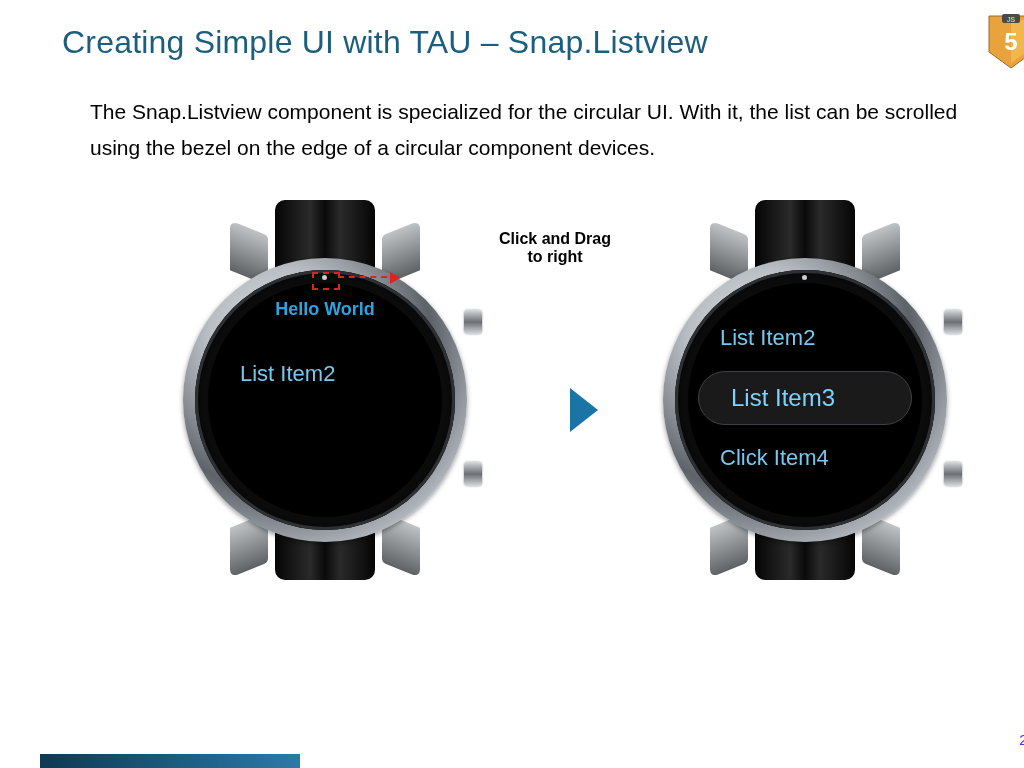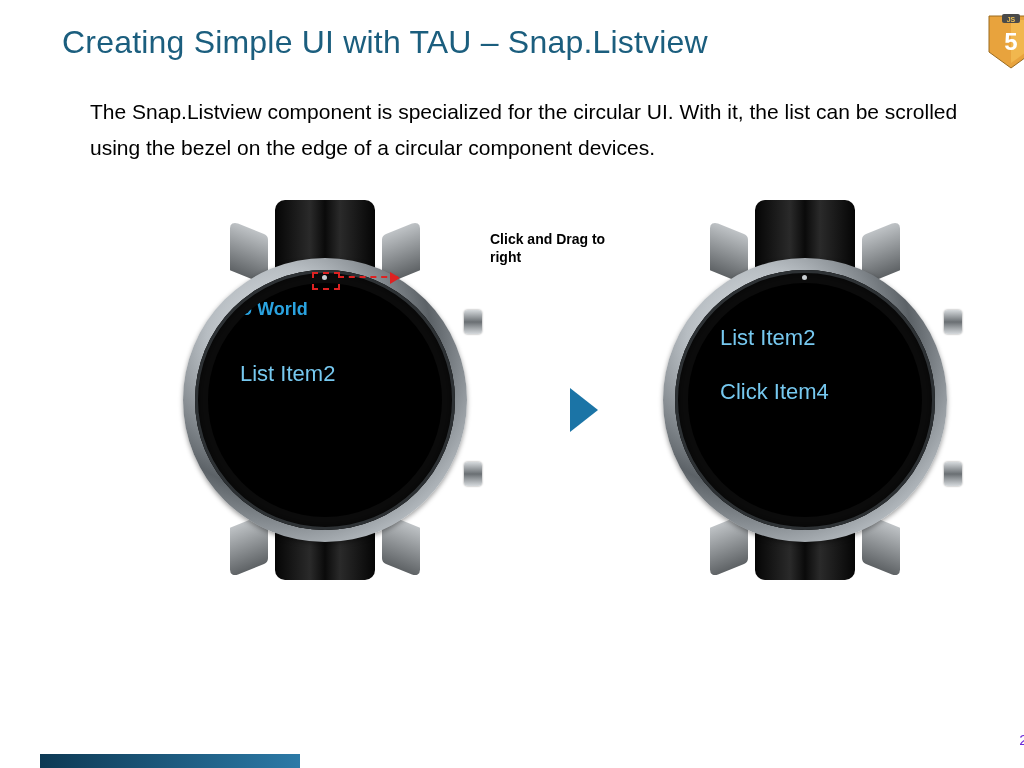--- a/index.html
+++ b/index.html
@@ -141,21 +141,21 @@
     position:absolute;
     left:38px; top:83px;
     width:234px; height:234px;
     border-radius:50%;
     overflow:hidden;
     z-index:4;
     background:#000;
   }
   .sv-header{
     position:absolute; top:16px; left:0; right:0;
-    text-align:left;
+    text-align:center;
     color:#2aa3e0;
     font-size:18px;
     font-weight:600;
     font-family:"Segoe UI",Arial,sans-serif;
   }
   .sv-item{
     height:54px;
     display:flex; align-items:center;
     padding-left:32px;
     color:#7dd3fc;
@@ -181,22 +181,22 @@
     width:0;height:0;
     border-left:28px solid #1b74a6;
     border-top:22px solid transparent;
     border-bottom:22px solid transparent;
     z-index:5;
   }
   .hint {
     position:absolute;
     left:320px; top:30px;
     width:130px;
-    text-align:left;
-    font-size:14px;
+    text-align:center;
+    font-size:16px;
     font-weight:700;
     line-height:18px;
     color:#000;
   }
 
   .page-num {
     position:absolute;
     right:28px; bottom:20px;
     font-size:15px;
     color:#6d28d9;
@@ -263,20 +263,21 @@
       <div class="lug br"></div>
       <div class="crown c1"></div>
       <div class="crown c2"></div>
       <div class="case-outer"></div>
       <div class="bezel"></div>
       <div class="tick-dot" style="left:152px;top:75px"></div>
 
       <div class="screen">
         <div class="sv-stack-b">
           <div class="sv-item top">List Item2</div>
+          <div class="sv-item center">List Item3</div>
           <div class="sv-item bottom">Click Item4</div>
         </div>
       </div>
     </div>
 
   </div>
 
   <div class="page-num">25</div>
   <div class="footer-bar"></div>
 </div>

